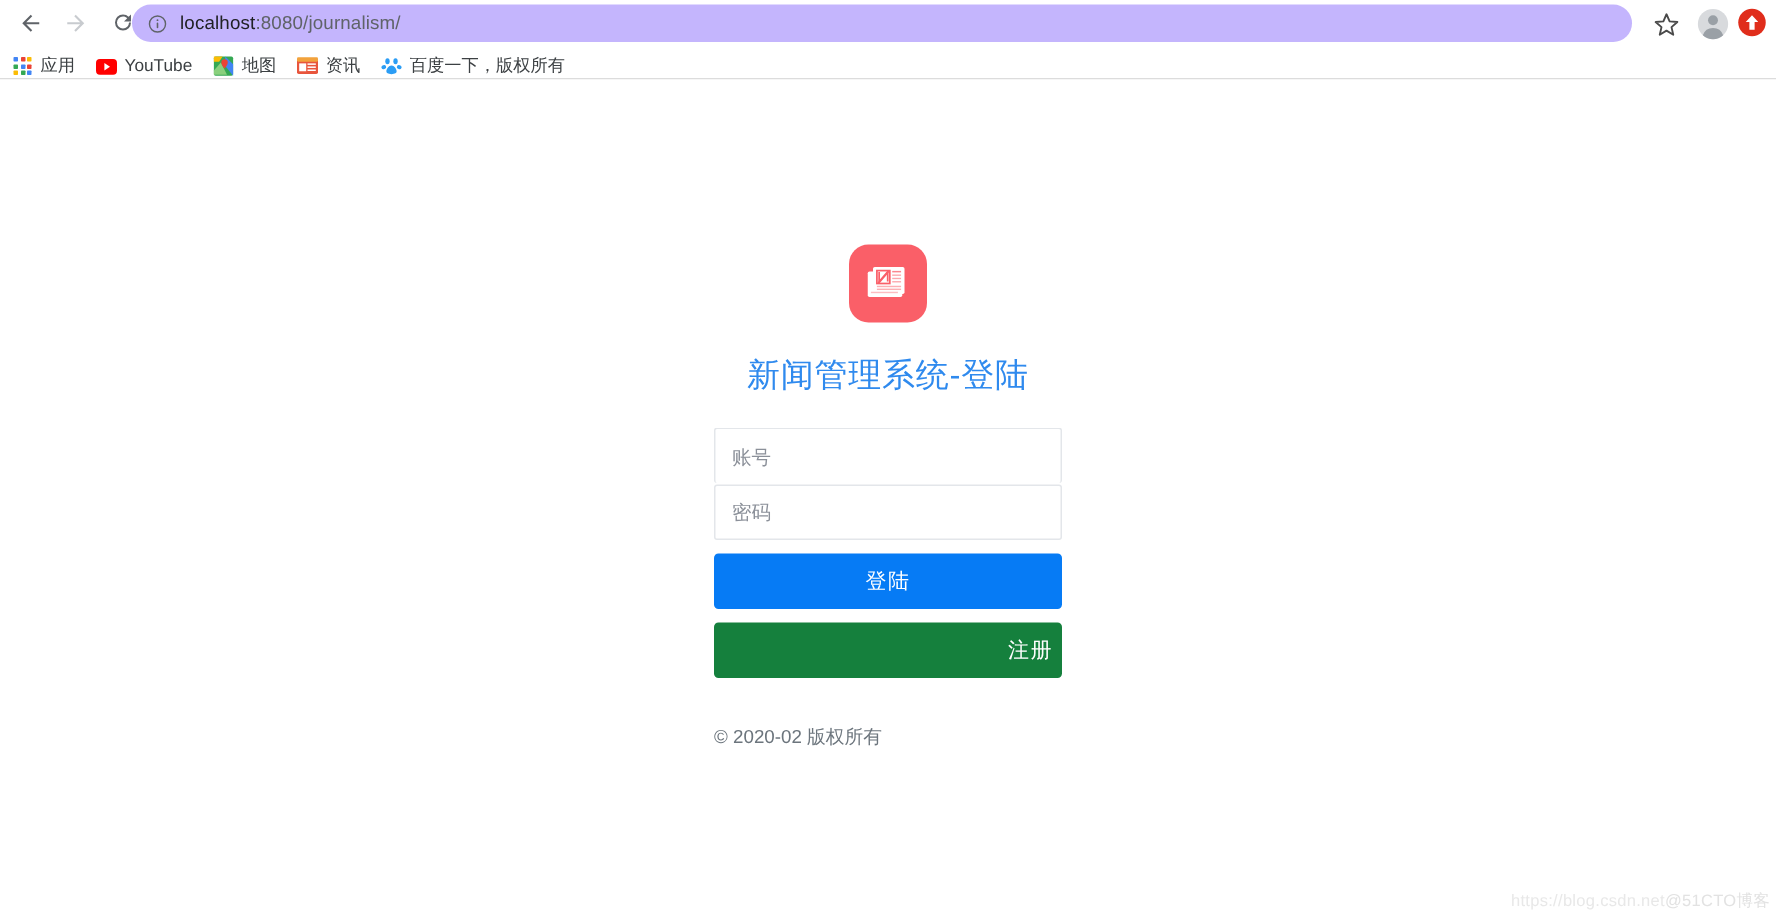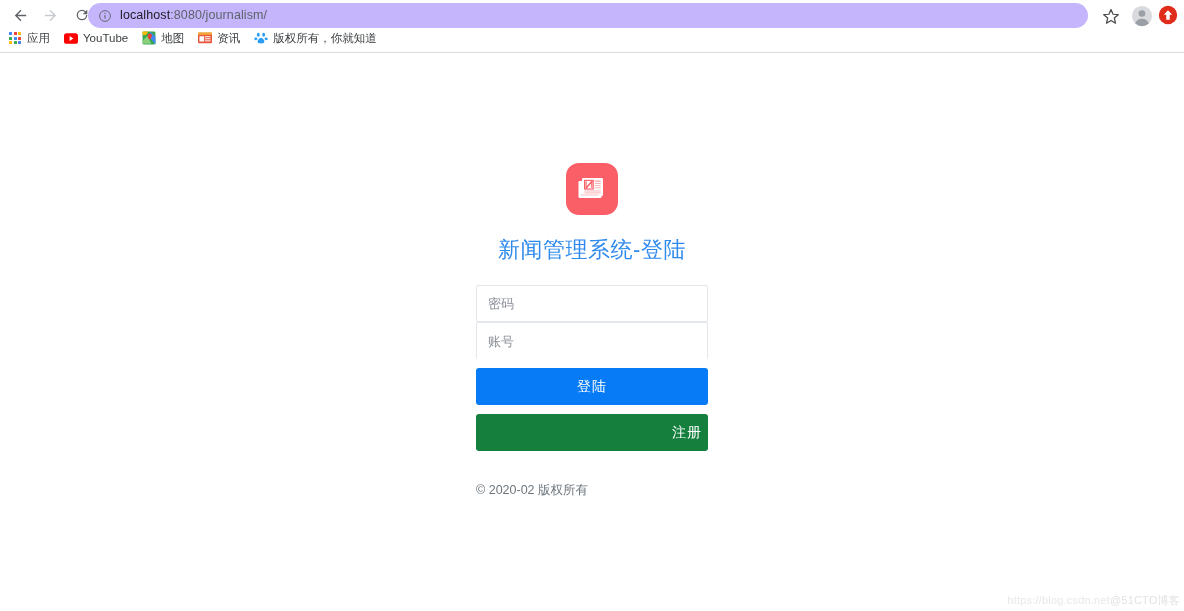--- a/index.html
+++ b/index.html
@@ -67,21 +67,21 @@
   }
 
   
   #bookmarks-bar {
     position: absolute; top: 30px; left: 0;
     width: 1184px; height: 22px;
     display: flex; align-items: center;
     padding-left: 8px;
   }
   .bookmark {
-    display: flex; align-items: flex-start;
+    display: flex; align-items: flex-end;
     height: 20px;
     margin-right: 14px;
     cursor: pointer;
     flex: 0 0 auto;
   }
   .bookmark .bm-icon {
     width: 14px; height: 14px;
     margin-right: 5px;
     flex: 0 0 auto;
     display: flex; align-items:center; justify-content:center;
@@ -306,21 +306,21 @@
     <div class="bookmark">
       <span class="bm-icon">
         <svg width="14" height="14" viewBox="0 0 24 24">
           <ellipse cx="7.4" cy="6.6" rx="2.5" ry="3.4" fill="#2b9df5"></ellipse>
           <ellipse cx="16.6" cy="6.6" rx="2.5" ry="3.4" fill="#2b9df5"></ellipse>
           <ellipse cx="3.2" cy="13.4" rx="2.7" ry="2.3" fill="#2b9df5" transform="rotate(-20 3.2 13.4)"></ellipse>
           <ellipse cx="20.8" cy="13.4" rx="2.7" ry="2.3" fill="#2b9df5" transform="rotate(20 20.8 13.4)"></ellipse>
           <path d="M12 11.4c3.1 0 5.9 4.2 5.9 6.7 0 2.1-1.8 3.2-5.9 3.2s-5.9-1.1-5.9-3.2c0-2.5 2.8-6.7 5.9-6.7z" fill="#2b9df5"></path>
         </svg>
       </span>
-      <span class="bm-label">版权所有，你就知道</span>
+      <span class="bm-label">百度一下，版权所有</span>
     </div>
   </div>
 </div>
 
 <div id="page">
 
   <div id="login-card">
 
     <div id="app-logo">
       <svg width="34" height="34" viewBox="0 0 34 34">
@@ -341,22 +341,22 @@
 
         <rect x="9.6" y="18.5" width="16.1" height="0.95" fill="#fa5f68" opacity="0.5"></rect>
         <rect x="9.6" y="20.4" width="16.1" height="0.95" fill="#fa5f68" opacity="0.5"></rect>
         <rect x="5.6" y="22.5" width="18" height="0.95" fill="#fa5f68" opacity="0.42"></rect>
       </svg>
     </div>
 
     <div id="app-title">新闻管理系统-登陆</div>
 
     <div id="form-fields">
+      <input id="field-account" class="field" type="text" placeholder="账号" style="">
       <input id="field-password" class="field" type="text" placeholder="密码" style="">
-      <input id="field-account" class="field" type="text" placeholder="账号" style="">
 
       <button id="btn-login" class="btn">登陆</button>
       <button id="btn-register" class="btn">注册</button>
     </div>
 
     <div id="footer-text">© 2020-02 版权所有</div>
   </div>
 
   <div id="watermark"><span>https://blog.csdn.net</span><span class="wm-b">@51CTO博客</span></div>
 </div>

